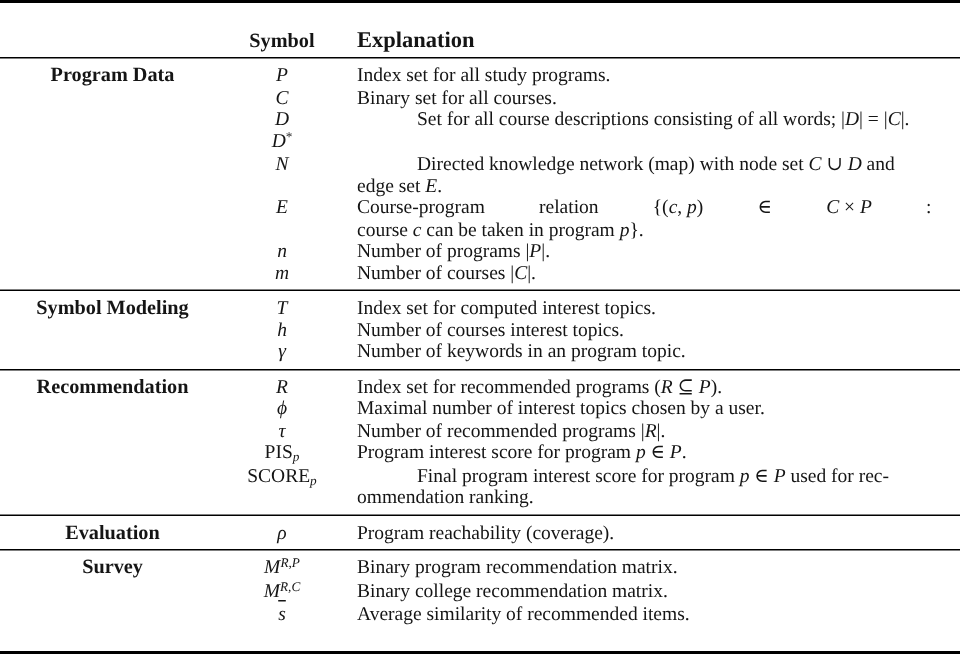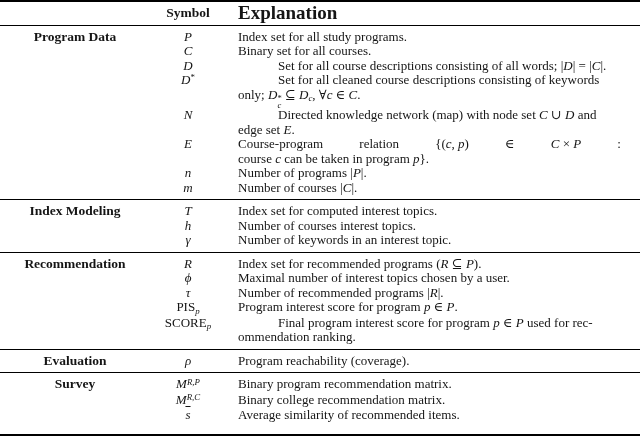--- a/index.html
+++ b/index.html
@@ -2,28 +2,28 @@
 <html><head>
 <meta charset="utf-8">
 <style>
   html,body{margin:0;padding:0;background:#ffffff;}
   body{width:640px;height:436px;overflow:hidden;}
   .table{
     width:640px;height:436px;box-sizing:border-box;
     font-family:"Liberation Serif","DejaVu Serif",serif;
     color:#151515;font-size:13px;line-height:14.5px;
     border-top:2.5px solid #000;border-bottom:2.5px solid #000;
-    display:flex;flex-direction:column;
+    display:flex;flex-direction:column;justify-content:center;
   }
   .hdr{
     display:grid;grid-template-columns:150px 76px 1fr;
     padding:4px 0 4px 0;border-bottom:1.5px solid #000;
   }
   .hdr .h-sym{grid-column:2;text-align:center;font-weight:bold;font-size:13.5px;}
-  .hdr .h-exp{grid-column:3;padding-left:12px;font-weight:bold;font-size:19px;}
+  .hdr .h-exp{grid-column:3;padding-left:12px;font-weight:bold;font-size:15px;}
   .sec{
     display:grid;grid-template-columns:150px 1fr;
     padding:4px 0;border-bottom:1.5px solid #000;
   }
   .sec.last{border-bottom:none;}
   .cat{font-weight:bold;font-size:13.5px;text-align:center;}
   .row{display:grid;grid-template-columns:76px 1fr;}
   .sym{text-align:center;}
   .exp{padding-left:12px;padding-right:19px;}
   .nw{white-space:nowrap;margin-left:40px;}
@@ -58,24 +58,20 @@
       <div class="row">
         <div class="sym"><span class="cal">C</span></div>
         <div class="exp">Binary set for all courses.</div>
       </div>
       <div class="row">
         <div class="sym"><span class="cal">D</span></div>
         <div class="exp"><span class="nw">Set for all course descriptions consisting of all words; |<span class="cal">D</span>| = |<span class="cal">C</span>|.</span></div>
       </div>
       <div class="row">
         <div class="sym"><span class="cal">D</span><sup>*</sup></div>
-        <div class="exp"><span class="nw">Set for all cleaned course descriptions consisting of keywords</span><br>only; <span class="cal">D</span><span class="ss">
-              <span>*</span>
-              <span><i>c</i></span>
-            </span> ⊆ <span class="cal">D</span><sub><i>c</i></sub>, ∀<i>c</i> ∈ <i>C</i>.</div>
       </div>
       <div class="row">
         <div class="sym"><span class="cal">N</span></div>
         <div class="exp"><span class="nw">Directed knowledge network (map) with node set <span class="cal">C</span> ∪ <span class="cal">D</span> and</span><br>edge set <i>E</i>.</div>
       </div>
       <div class="row">
         <div class="sym"><i>E</i></div>
         <div class="exp"><span class="jline">
               <span>Course-program</span>
               <span>relation</span>
@@ -90,33 +86,33 @@
         <div class="exp">Number of programs |<span class="cal">P</span>|.</div>
       </div>
       <div class="row">
         <div class="sym"><i>m</i></div>
         <div class="exp">Number of courses |<span class="cal">C</span>|.</div>
       </div>
     </div>
   </div>
 
   <div class="sec">
-    <div class="cat">Index Modeling</div>
+    <div class="cat">Symbol Modeling</div>
     <div class="rows">
       <div class="row">
         <div class="sym"><span class="cal">T</span></div>
         <div class="exp">Index set for computed interest topics.</div>
       </div>
       <div class="row">
         <div class="sym"><i>h</i></div>
         <div class="exp">Number of courses interest topics.</div>
       </div>
       <div class="row">
         <div class="sym"><i>γ</i></div>
-        <div class="exp">Number of keywords in an interest topic.</div>
+        <div class="exp">Number of keywords in an program topic.</div>
       </div>
     </div>
   </div>
 
   <div class="sec">
     <div class="cat">Recommendation</div>
     <div class="rows">
       <div class="row">
         <div class="sym"><span class="cal">R</span></div>
         <div class="exp">Index set for recommended programs (<span class="cal">R</span> ⊆ <span class="cal">P</span>).</div>

